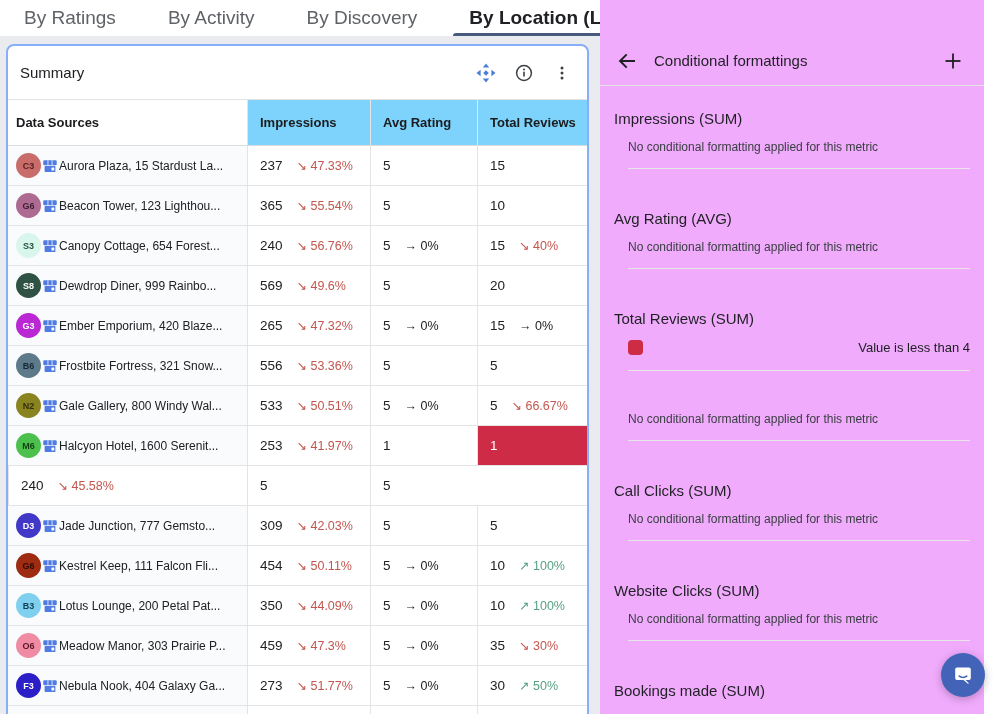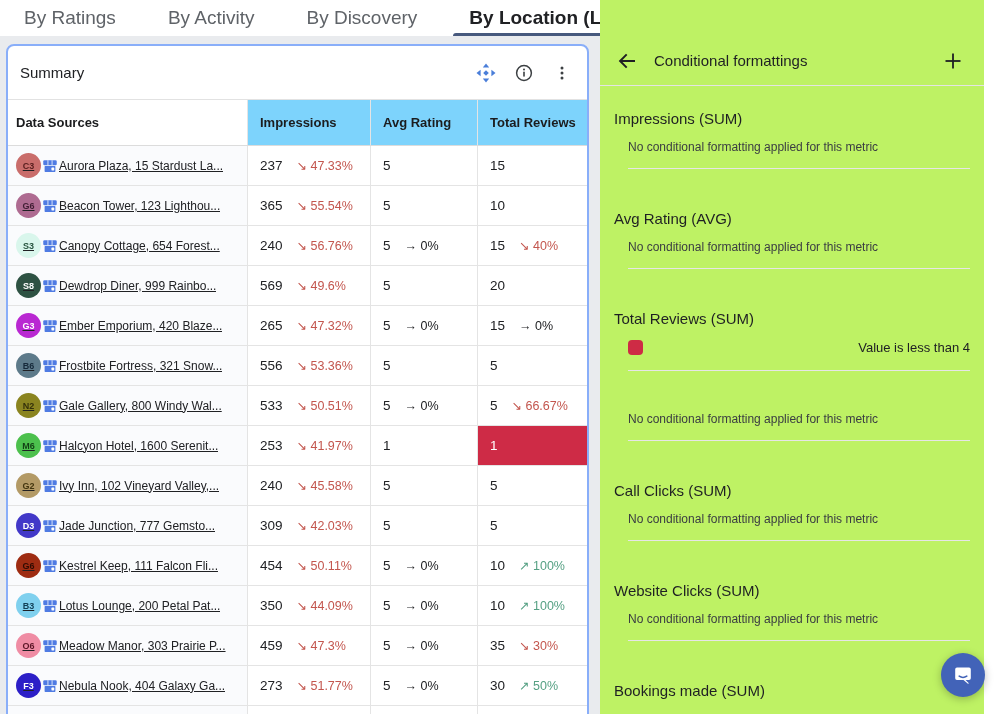--- a/index.html
+++ b/index.html
@@ -23,34 +23,34 @@
   .icon-btn { width:22px; height:22px; display:flex; align-items:center; justify-content:center; cursor:pointer; }
 
   
   .tbl { width:100%; }
   .trow { display:grid; grid-template-columns:239px 123px 107px 1fr; height:40px; border-bottom:1px solid #e4e4e4; }
   .trow.head { height:46px; border-bottom:1px solid #dcdcdc; }
   .trow.partial { border-bottom:none; height:10px; }
   .tcell { display:flex; align-items:center; overflow:hidden; border-left:1px solid #e4e4e4; padding-left:12px; }
   .tcell.first { border-left:none; padding-left:8px; background:#fafbfd; }
   .head .tcell { font-size:13px; font-weight:700; color:#1b1c1e; background:#7dd3fc; }
-  .name-wrap { display:flex; align-items:center; min-width:0;text-decoration:underline; }
+  .name-wrap { display:flex; align-items:center; min-width:0; }
   .badge { width:25px; height:25px; border-radius:50%; flex:0 0 25px; display:flex; align-items:center; justify-content:center; font-size:9px; font-weight:700; }
   .store-ic { flex:0 0 18px; width:18px; height:18px; }
   .loc-name { font-size:12px; color:#202124; white-space:nowrap; overflow:hidden; }
   .val { font-size:13.5px; color:#202124; }
   .delta { font-size:12.5px; margin-left:14px; white-space:nowrap; }
   .delta.down { color:#c3564e; }
   .delta.up { color:#55a083; }
   .delta.flat { color:#202124; }
   .cell-alert { background:#ce2b46 !important; }
   .cell-alert .val { color:#ffffff; }
 
   
-  .panel { position:absolute; left:600px; top:0; width:384px; height:714px; background:#bef264; }
+  .panel { position:absolute; left:600px; top:0; width:384px; height:714px; background:#f0abfc; }
   .panel-header { margin-top:36px; height:50px; display:flex; align-items:center; padding:0 20px 0 16px; border-bottom:1px solid #e4e4e4; }
   .panel-title { font-size:15px; color:#1f2023; margin-left:16px; }
   .panel-body { padding:24px 14px 0 14px; }
   .section { margin-bottom:41px; }
   .section h3 { font-size:15px; font-weight:400; color:#1f2023; margin-bottom:13px; }
   .section .note { font-size:12px; color:#3a3d42; margin-left:14px; margin-bottom:14px; }
   .section .rule { display:flex; align-items:center; gap:11px; margin-left:14px; margin-bottom:15px; cursor:pointer;justify-content:space-between; }
   .rule-swatch { width:15px; height:15px; border-radius:4px; background:#ce2b45; }
   .rule-label { font-size:13px; color:#202124; }
   .section .divider { border-bottom:1px solid #e6e6e6; margin-left:14px; margin-right:0; }
@@ -310,33 +310,20 @@
               <span class="delta down">↘&nbsp;41.97%</span>
             </div>
             <div class="tcell">
               <span class="val">1</span>
             </div>
             <div class="tcell cell-alert">
               <span class="val">1</span>
             </div>
           </div>
           <div class="trow">
-            <div class="tcell first">
-              <span class="name-wrap">
-                <span class="badge" style="background:#b39a66;color:#42350f">G2</span>
-                <svg class="store-ic" viewBox="0 0 20 20">
-                  <rect x="2.5" y="3.6" width="15" height="5.6" rx="1.4" fill="#4f7be3"></rect>
-                  <rect x="7.2" y="3.6" width="1" height="5.6" fill="#ffffff" opacity="0.85"></rect>
-                  <rect x="11.8" y="3.6" width="1" height="5.6" fill="#ffffff" opacity="0.85"></rect>
-                  <rect x="4" y="10" width="12" height="6.6" rx="0.8" fill="#4f7be3"></rect>
-                  <rect x="11.6" y="11.8" width="3.1" height="3.1" rx="0.6" fill="#ffffff"></rect>
-                </svg>
-                <span class="loc-name">Ivy Inn, 102 Vineyard Valley,...</span>
-              </span>
-            </div>
             <div class="tcell">
               <span class="val">240</span>
               <span class="delta down">↘&nbsp;45.58%</span>
             </div>
             <div class="tcell">
               <span class="val">5</span>
             </div>
             <div class="tcell">
               <span class="val">5</span>
             </div>

